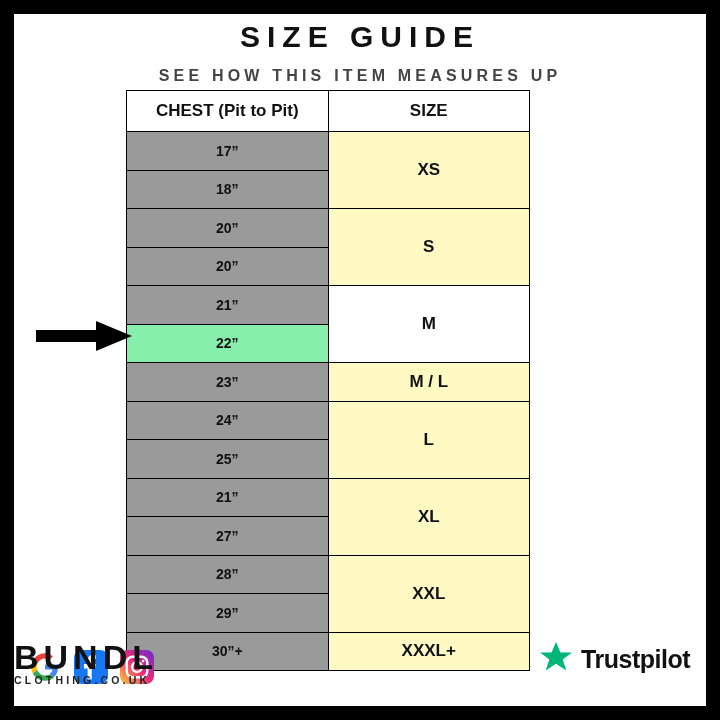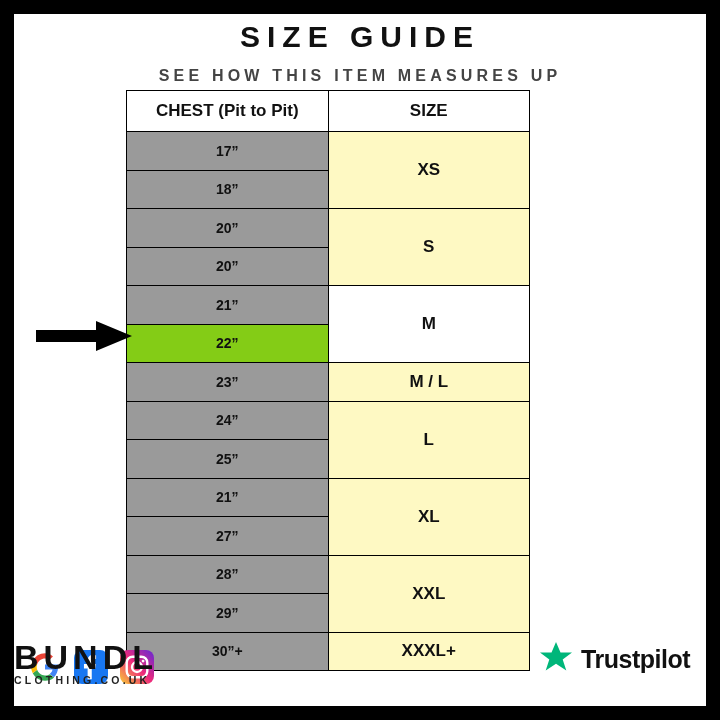--- a/index.html
+++ b/index.html
@@ -62,21 +62,21 @@
     font-size: 17px;
     background: #ffffff;
   }
   td.chest-cell {
     width: 192px;
     height: 35.5px;
     font-size: 14px;
     background: #9a9a9a;
   }
   td.chest-cell.hl {
-    background: #84cc16;
+    background: #86efac;
   }
   td.size-cell {
     width: 276px;
     font-size: 17px;
     background: #fef9c3;
   }
   td.size-cell.hl {
     background: #ffffff;
   }
   .arrow {

